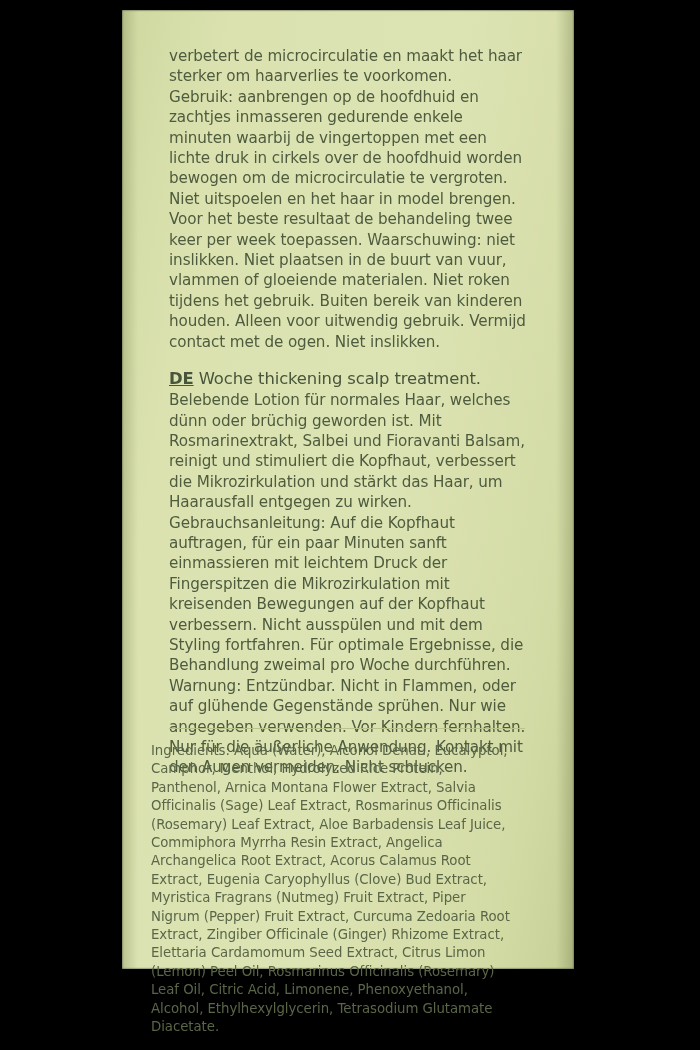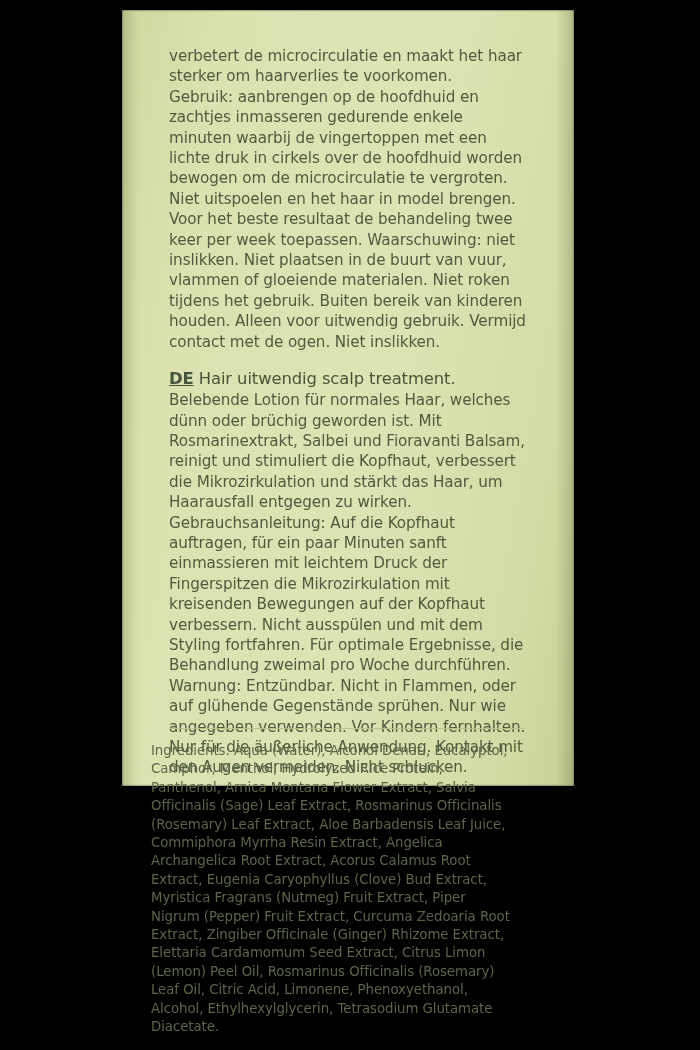--- a/index.html
+++ b/index.html
@@ -18,21 +18,21 @@
     width: 700px;
     height: 1050px;
     background: #000000;
   }
   
   .package {
     position: absolute;
     left: 122px;
     top: 10px;
     width: 452px;
-    height: 776px;
+    height: 959px;
     background: #d8e0ab;
     background: linear-gradient(100deg, #cfd8a0 0%, #dbe2b0 18%, #dde4b4 55%, #d2daa4 88%, #c6cf96 100%);
     box-shadow: 0 0 2px #000 inset;
   }
   
   .edge-left {
     position: absolute;
     left: 0;
     top: 0;
     width: 16px;
@@ -108,21 +108,21 @@
   <div class="package">
     <div class="edge-left"></div>
     <div class="edge-right"></div>
 
     <div class="content">
 
       <p class="txt block"><span>verbetert de microcirculatie en maakt het haar sterker om haarverlies te voorkomen.</span></p>
 
       <p class="txt block"><span class="b">Gebruik:</span><span> aanbrengen op de hoofdhuid en zachtjes inmasseren gedurende enkele minuten waarbij de vingertoppen met een lichte druk in cirkels over de hoofdhuid worden bewogen om de microcirculatie te vergroten. Niet uitspoelen en het haar in model brengen. Voor het beste resultaat de behandeling twee keer per week toepassen. </span><span class="b">Waarschuwing:</span><span> niet inslikken. Niet plaatsen in de buurt van vuur, vlammen of gloeiende materialen. Niet roken tijdens het gebruik. Buiten bereik van kinderen houden. Alleen voor uitwendig gebruik. Vermijd contact met de ogen. Niet inslikken.</span></p>
 
-      <p class="txt heading block"><span class="de-lang">DE</span><span class="b"> Hair uitwendig scalp treatment.</span></p>
+      <p class="txt heading block"><span class="de-lang">DE</span><span class="b"> Woche thickening scalp treatment.</span></p>
 
       <p class="txt block"><span>Belebende Lotion für normales Haar, welches dünn oder brüchig geworden ist. Mit Rosmarinextrakt, Salbei und Fioravanti Balsam, reinigt und stimuliert die Kopfhaut, verbessert die Mikrozirkulation und stärkt das Haar, um Haarausfall entgegen zu wirken. </span><span class="b">Gebrauchsanleitung:</span><span> Auf die Kopfhaut auftragen, für ein paar Minuten sanft einmassieren mit leichtem Druck der Fingerspitzen die Mikrozirkulation mit kreisenden Bewegungen auf der Kopfhaut verbessern. Nicht ausspülen und mit dem Styling fortfahren. Für optimale Ergebnisse, die Behandlung zweimal pro Woche durchführen. </span><span class="b">Warnung:</span><span> Entzündbar. Nicht in Flammen, oder auf glühende Gegenstände sprühen. Nur wie angegeben verwenden. Vor Kindern fernhalten. Nur für die äußerliche Anwendung. Kontakt mit den Augen vermeiden. Nicht schlucken.</span></p>
 
     </div>
 
     <div class="divider"></div>
 
     <div class="ingredients">
       <p class="txt ing-text block"><span class="b">Ingredients:</span><span> Aqua (Water), Alcohol Denat., Eucalyptol, Camphor, Menthol, Hydrolyzed Rice Protein, Panthenol, Arnica Montana Flower Extract, Salvia Officinalis (Sage) Leaf Extract, Rosmarinus Officinalis (Rosemary) Leaf Extract, Aloe Barbadensis Leaf Juice, Commiphora Myrrha Resin Extract, Angelica Archangelica Root Extract, Acorus Calamus Root Extract, Eugenia Caryophyllus (Clove) Bud Extract, Myristica Fragrans (Nutmeg) Fruit Extract, Piper Nigrum (Pepper) Fruit Extract, Curcuma Zedoaria Root Extract, Zingiber Officinale (Ginger) Rhizome Extract, Elettaria Cardamomum Seed Extract, Citrus Limon (Lemon) Peel Oil, Rosmarinus Officinalis (Rosemary) Leaf Oil, Citric Acid, Limonene, Phenoxyethanol, Alcohol, Ethylhexylglycerin, Tetrasodium Glutamate Diacetate.</span></p>
     </div>

